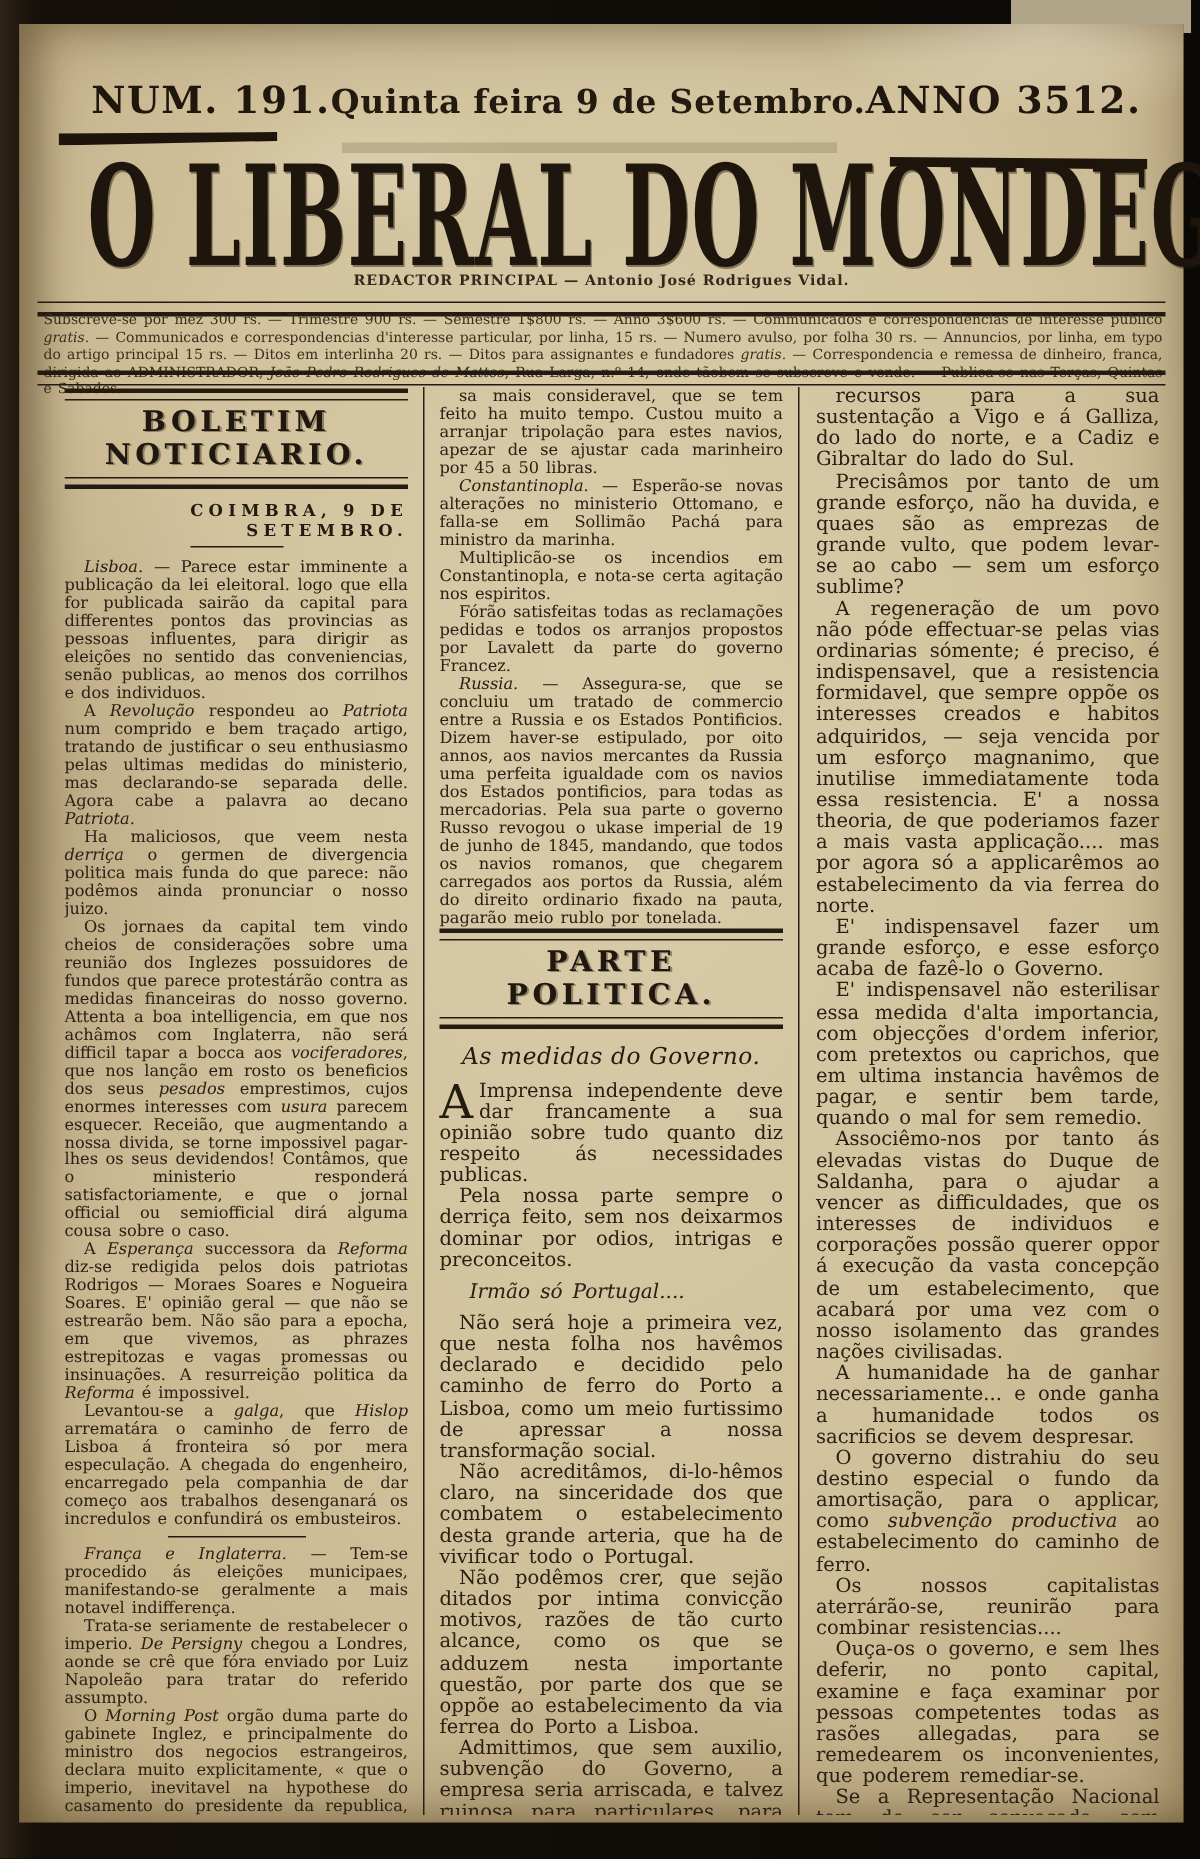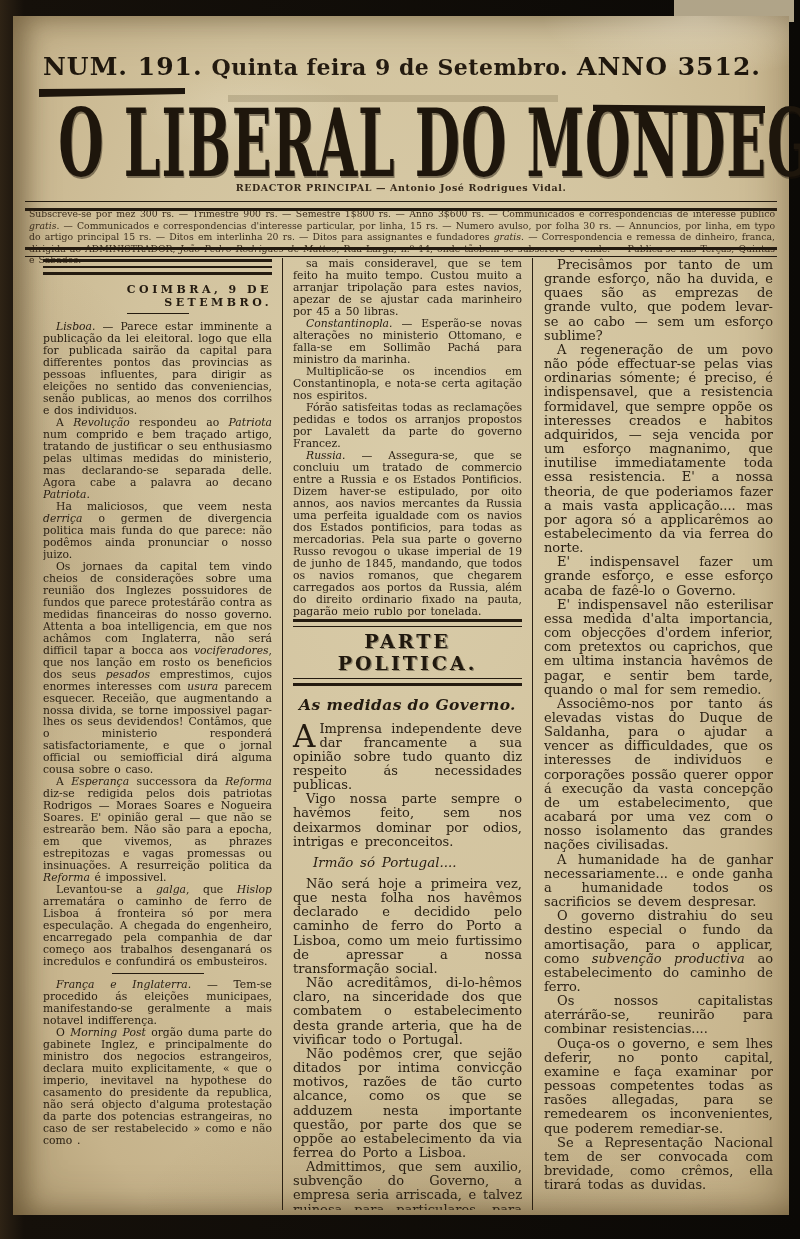--- a/index.html
+++ b/index.html
@@ -23,21 +23,21 @@
   }
   .page::before{content:"";position:absolute;inset:0;pointer-events:none;
     background:
       radial-gradient(220px 90px at 88% 0%, rgba(248,242,225,.45), transparent 70%),
       radial-gradient(260px 420px at 0% 45%, rgba(82,56,20,.14), transparent 72%),
       radial-gradient(420px 180px at 55% 100%, rgba(92,66,26,.16), transparent 72%),
       radial-gradient(160px 60px at 30% 8%, rgba(255,250,235,.18), transparent 70%);
   }
   
   .header-row{position:absolute;top:36px;left:30px;right:28px;
-    display:flex;justify-content:space-between;align-items:baseline;}
+    display:flex;justify-content:flex-end;align-items:baseline;}
   .issue,.year{font-size:25px;font-weight:bold;letter-spacing:1px;color:#1f170d;}
   .date-top{font-size:22px;font-weight:bold;letter-spacing:.5px;color:#241b10;}
   
   .bar{position:absolute;background:#1d150c;}
   .bar-left{top:72px;left:26px;width:146px;height:9px;
     clip-path:polygon(0 12%,100% 0,100% 66%,0 100%);}
   .bar-right{top:88px;right:24px;width:172px;height:9px;
     clip-path:polygon(0 8%,100% 22%,100% 100%,0 78%);}
   .bar-center{top:79px;left:215px;width:330px;height:7px;background:rgba(96,80,48,.22);}
   
@@ -70,21 +70,21 @@
   .orn-block{margin:1px 0 7px;}
   .dbl-rule{height:4px;}
   .dbl-rule.top{border-top:3px solid #241b10;border-bottom:1px solid #241b10;}
   .dbl-rule.bot{border-top:1px solid #241b10;border-bottom:3px solid #241b10;}
   .orn-title{text-align:center;font-weight:bold;font-size:19px;letter-spacing:3px;
     padding:3px 0 4px;color:#20180e;text-shadow:1.3px 1.3px 0 rgba(32,24,14,.38);}
   .dateline{text-align:right;font-weight:bold;font-size:11px;letter-spacing:3.5px;
     margin:8px 0 0;color:#241b10;}
   .short-rule{width:62px;border-bottom:1.6px solid #241b10;margin:4px auto 7px;}
   .sep-rule{width:92px;border-bottom:1.4px solid #241b10;margin:5px auto;}
-  .subhead{text-align:center;font-style:italic;font-weight:bold;font-size:15.5px;
+  .subhead{text-align:center;font-style:italic;font-weight:normal;font-size:15.5px;
     margin:9px 0 8px;letter-spacing:.4px;color:#241b10;}
   .verse{font-style:italic;margin:6px 0 6px 20px;}
   .verse.lg{font-size:13.4px;line-height:1.2;}
 </style>
 </head>
 <body>
 
 <div class="scan-frame">
   <div class="corner-light"></div>
 </div>
@@ -108,59 +108,62 @@
   <div class="redactor">REDACTOR PRINCIPAL — Antonio José Rodrigues Vidal.</div>
 
   <div class="rule rule-a"></div>
   <div class="subscription">Subscreve-se por mez 300 rs. — Trimestre 900 rs. — Semestre 1$800 rs. — Anno 3$600 rs. — Communicados e correspondencias de interesse público <i>gratis</i>. — Communicados e correspondencias d'interesse particular, por linha, 15 rs. — Numero avulso, por folha 30 rs. — Annuncios, por linha, em typo do artigo principal 15 rs. — Ditos em interlinha 20 rs. — Ditos para assignantes e fundadores <i>gratis</i>. — Correspondencia e remessa de dinheiro, franca, dirigida ao ADMINISTRADOR, <i>João Pedro Rodrigues de Mattos</i>, Rua Larga, n.º 14, onde tãobem se subscreve e vende. — Publica-se nas Terças, Quintas e Sabados.</div>
   <div class="rule rule-b"></div>
 
   <div class="columns">
     <div class="col col1">
         <div class="orn-block">
           <div class="dbl-rule top"></div>
+          <div class="orn-title">BOLETIM NOTICIARIO.</div>
           <div class="dbl-rule bot"></div>
         </div>
         <div>
           <div class="dateline">COIMBRA, 9 DE SETEMBRO.</div>
           <div class="short-rule"></div>
         </div>
         <p class="para sm"><i>Lisboa.</i> — Parece estar imminente a publicação da lei eleitoral. logo que ella for publicada sairão da capital para differentes pontos das provincias as pessoas influentes, para dirigir as eleições no sentido das conveniencias, senão publicas, ao menos dos corrilhos e dos individuos.</p>
         <p class="para sm">A <i>Revolução</i> respondeu ao <i>Patriota</i> num comprido e bem traçado artigo, tratando de justificar o seu enthusiasmo pelas ultimas medidas do ministerio, mas declarando-se separada delle. Agora cabe a palavra ao decano <i>Patriota</i>.</p>
         <p class="para sm">Ha maliciosos, que veem nesta <i>derriça</i> o germen de divergencia politica mais funda do que parece: não podêmos ainda pronunciar o nosso juizo.</p>
         <p class="para sm">Os jornaes da capital tem vindo cheios de considerações sobre uma reunião dos Inglezes possuidores de fundos que parece protestárão contra as medidas financeiras do nosso governo. Attenta a boa intelligencia, em que nos achâmos com Inglaterra, não será difficil tapar a bocca aos <i>vociferadores</i>, que nos lanção em rosto os beneficios dos seus <i>pesados</i> emprestimos, cujos enormes interesses com <i>usura</i> parecem esquecer. Receião, que augmentando a nossa divida, se torne impossivel pagar-lhes os seus devidendos! Contâmos, que o ministerio responderá satisfactoriamente, e que o jornal official ou semiofficial dirá alguma cousa sobre o caso.</p>
         <p class="para sm">A <i>Esperança</i> successora da <i>Reforma</i> diz-se redigida pelos dois patriotas Rodrigos — Moraes Soares e Nogueira Soares. E' opinião geral — que não se estrearão bem. Não são para a epocha, em que vivemos, as phrazes estrepitozas e vagas promessas ou insinuações. A resurreição politica da <i>Reforma</i> é impossivel.</p>
         <p class="para sm">Levantou-se a <i>galga</i>, que <i>Hislop</i> arrematára o caminho de ferro de Lisboa á fronteira só por mera especulação. A chegada do engenheiro, encarregado pela companhia de dar começo aos trabalhos desenganará os incredulos e confundirá os embusteiros.</p>
         <div class="sep-rule"></div>
         <p class="para sm"><i>França e Inglaterra.</i> — Tem-se procedido ás eleições municipaes, manifestando-se geralmente a mais notavel indifferença.</p>
+        <p class="para sm">Trata-se seriamente de restabelecer o imperio. <i>De Persigny</i> chegou a Londres, aonde se crê que fóra enviado por Luiz Napoleão para tratar do referido assumpto.</p>
         <p class="para sm">O <i>Morning Post</i> orgão duma parte do gabinete Inglez, e principalmente do ministro dos negocios estrangeiros, declara muito explicitamente, « que o imperio, inevitavel na hypothese do casamento do presidente da republica, não será objecto d'alguma protestação da parte dos potencias estrangeiras, no caso de ser restabelecido » como  e não como .</p>
       </div>
     <div class="col col2">
         <p class="para sm">sa mais consideravel, que se tem feito ha muito tempo. Custou muito a arranjar tripolação para estes navios, apezar de se ajustar cada marinheiro por 45 a 50 libras.</p>
         <p class="para sm"><i>Constantinopla.</i> — Esperão-se novas alterações no ministerio Ottomano, e falla-se em Sollimão Pachá para ministro da marinha.</p>
         <p class="para sm">Multiplicão-se os incendios em Constantinopla, e nota-se certa agitação nos espiritos.</p>
         <p class="para sm">Fórão satisfeitas todas as reclamações pedidas e todos os arranjos propostos por Lavalett da parte do governo Francez.</p>
         <p class="para sm"><i>Russia.</i> — Assegura-se, que se concluiu um tratado de commercio entre a Russia e os Estados Pontificios. Dizem haver-se estipulado, por oito annos, aos navios mercantes da Russia uma perfeita igualdade com os navios dos Estados pontificios, para todas as mercadorias. Pela sua parte o governo Russo revogou o ukase imperial de 19 de junho de 1845, mandando, que todos os navios romanos, que chegarem carregados aos portos da Russia, além do direito ordinario fixado na pauta, pagarão meio rublo por tonelada.</p>
         <div class="orn-block">
           <div class="dbl-rule top"></div>
           <div class="orn-title">PARTE POLITICA.</div>
           <div class="dbl-rule bot"></div>
         </div>
         <div class="subhead"><i>As medidas do Governo.</i></div>
         <p class="para lg nodent"><span class="dc">A</span> Imprensa independente deve dar francamente a sua opinião sobre tudo quanto diz respeito ás necessidades publicas.</p>
-        <p class="para lg">Vigo nossa parte sempre o havêmos feito, sem nos deixarmos dominar por odios, intrigas e preconceitos.</p>
+        <p class="para lg">Pela nossa parte sempre o derriça feito, sem nos deixarmos dominar por odios, intrigas e preconceitos.</p>
         <div class="verse lg">
           <div><i>Irmão só Portugal....</i></div>
         </div>
         <p class="para lg">Não será hoje a primeira vez, que nesta folha nos havêmos declarado e decidido pelo caminho de ferro do Porto a Lisboa, como um meio furtissimo de apressar a nossa transformação social.</p>
         <p class="para lg">Não acreditâmos, di-lo-hêmos claro, na sinceridade dos que combatem o estabelecimento desta grande arteria, que ha de vivificar todo o Portugal.</p>
         <p class="para lg">Não podêmos crer, que sejão ditados por intima convicção motivos, razões de tão curto alcance, como os que se adduzem nesta importante questão, por parte dos que se oppõe ao estabelecimento da via ferrea do Porto a Lisboa.</p>
         <p class="para lg">Admittimos, que sem auxilio, subvenção do Governo, a empresa seria arriscada, e talvez ruinosa para particulares, para uma sociedade; mas persuadimo-nos, que o risco, a perda, se a houver, serão temporarios; e que se os capitalistas do Porto e de Lisboa conseguirem continuar a via ferrea do Porto até Caminha, e de Lisboa até Castro Marim, a linha total de caminho de ferro irá necessariamente buscar abundantes</p>
       </div>
     <div class="col col3">
+        <p class="para lg">recursos para a sua sustentação a Vigo e á Galliza, do lado do norte, e a Cadiz e Gibraltar do lado do Sul.</p>
         <p class="para lg">Precisâmos por tanto de um grande esforço, não ha duvida, e quaes são as emprezas de grande vulto, que podem levar-se ao cabo — sem um esforço sublime?</p>
         <p class="para lg">A regeneração de um povo não póde effectuar-se pelas vias ordinarias sómente; é preciso, é indispensavel, que a resistencia formidavel, que sempre oppõe os interesses creados e habitos adquiridos, — seja vencida por um esforço magnanimo, que inutilise immediatamente toda essa resistencia. E' a nossa theoria, de que poderiamos fazer a mais vasta applicação.... mas por agora só a applicarêmos ao estabelecimento da via ferrea do norte.</p>
         <p class="para lg">E' indispensavel fazer um grande esforço, e esse esforço acaba de fazê-lo o Governo.</p>
         <p class="para lg">E' indispensavel não esterilisar essa medida d'alta importancia, com objecções d'ordem inferior, com pretextos ou caprichos, que em ultima instancia havêmos de pagar, e sentir bem tarde, quando o mal for sem remedio.</p>
         <p class="para lg">Associêmo-nos por tanto ás elevadas vistas do Duque de Saldanha, para o ajudar a vencer as difficuldades, que os interesses de individuos e corporações possão querer oppor á execução da vasta concepção de um estabelecimento, que acabará por uma vez com o nosso isolamento das grandes nações civilisadas.</p>
         <p class="para lg">A humanidade ha de ganhar necessariamente... e onde ganha a humanidade todos os sacrificios se devem despresar.</p>
         <p class="para lg">O governo distrahiu do seu destino especial o fundo da amortisação, para o applicar, como <i>subvenção productiva</i> ao estabelecimento do caminho de ferro.</p>
         <p class="para lg">Os nossos capitalistas aterrárão-se, reunirão para combinar resistencias....</p>
         <p class="para lg">Ouça-os o governo, e sem lhes deferir, no ponto capital, examine e faça examinar por pessoas competentes todas as rasões allegadas, para se remedearem os inconvenientes, que poderem remediar-se.</p>
         <p class="para lg">Se a Representação Nacional tem de ser convocada com brevidade, como crêmos, ella tirará todas as duvidas.</p>

